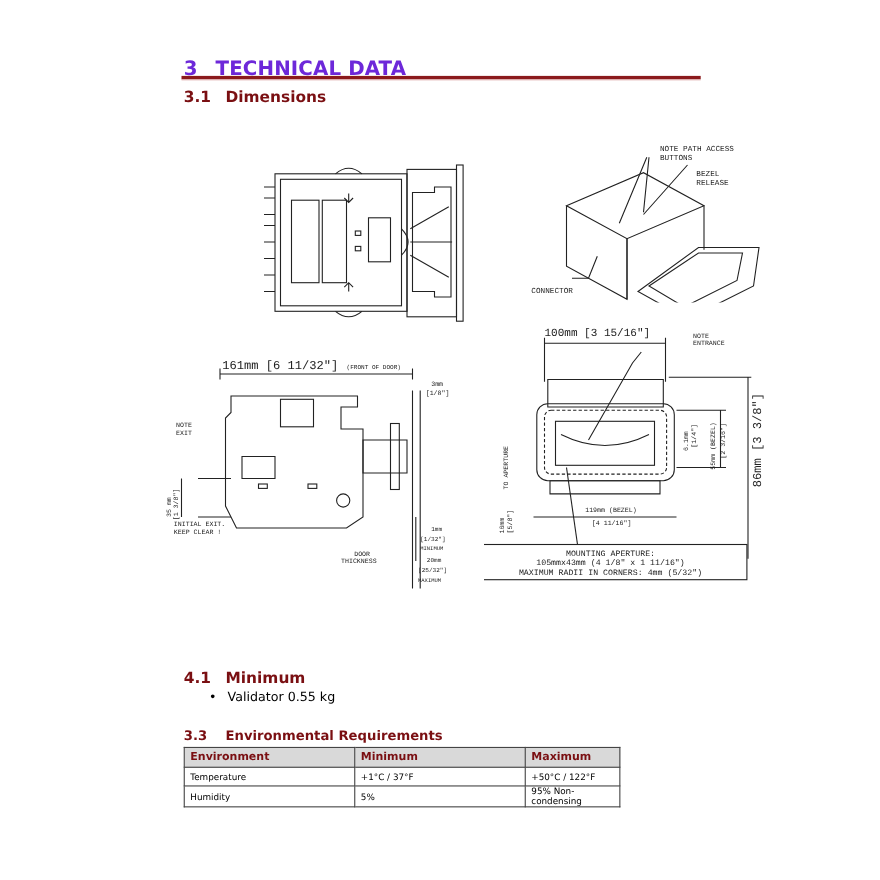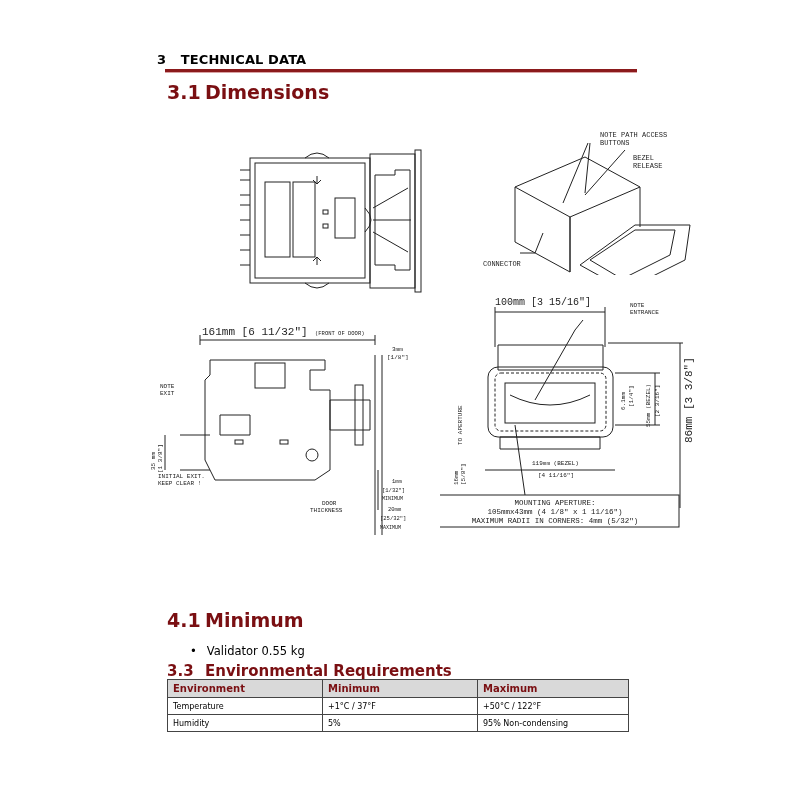--- a/index.html
+++ b/index.html
@@ -1,26 +1,26 @@
 <!DOCTYPE html>
 <html><head>
 <meta charset="utf-8">
 <style>
   html, body { margin:0; padding:0; background:#ffffff; }
   body { width:800px; height:800px; position:relative; overflow:hidden; font-family:"DejaVu Sans", sans-serif; color:#000; }
-  .h1 { position:absolute; left:157px; top:52px; font-size:13px; font-weight:bold; color:#000000; letter-spacing:0.1px; }
+  .h1 { position:absolute; left:167px; top:52px; font-size:18px; font-weight:bold; color:#6d28d9; letter-spacing:0.1px; }
   .h1 .num { margin-right:10px; }
   .rule { position:absolute; left:165px; top:69px; width:472px; height:3px; background:#8b1a1c; }
   .rule2 { position:absolute; left:165px; top:72px; width:472px; height:1px; background:#d9a3a4; }
-  .h2 { position:absolute; left:167px; font-size:19px; font-weight:bold; color:#7a0f12; }
+  .h2 { position:absolute; left:167px; font-size:14px; font-weight:bold; color:#7a0f12; }
   .h2 .num { display:inline-block; width:38px; }
-  .h2big { font-size:15px; }
-  .bullet { position:absolute; left:190px; top:644px; font-size:11.5px; }
+  .h2big { font-size:12px; }
+  .bullet { position:absolute; left:190px; top:626px; font-size:11.5px; }
   .bullet .dot { margin-right:10px; }
-  table.env { position:absolute; left:167px; top:679px; width:462px; border-collapse:collapse; font-size:8px; }
+  table.env { position:absolute; left:167px; top:679px; width:397px; border-collapse:collapse; font-size:8px; }
   table.env th, table.env td { border:1px solid #444; text-align:left; padding:0 5px; }
   table.env th { background:#d9d9d9; color:#7a0f12; font-size:10px; font-weight:bold; height:17px; }
   table.env td { height:16px; }
   table.env col.c1 { width:155px; } table.env col.c2 { width:155px; }
   .draw { position:absolute; }
   .lbl { font-family:"Liberation Mono", monospace; fill:#222; }
 </style>
 </head>
 <body>
 

